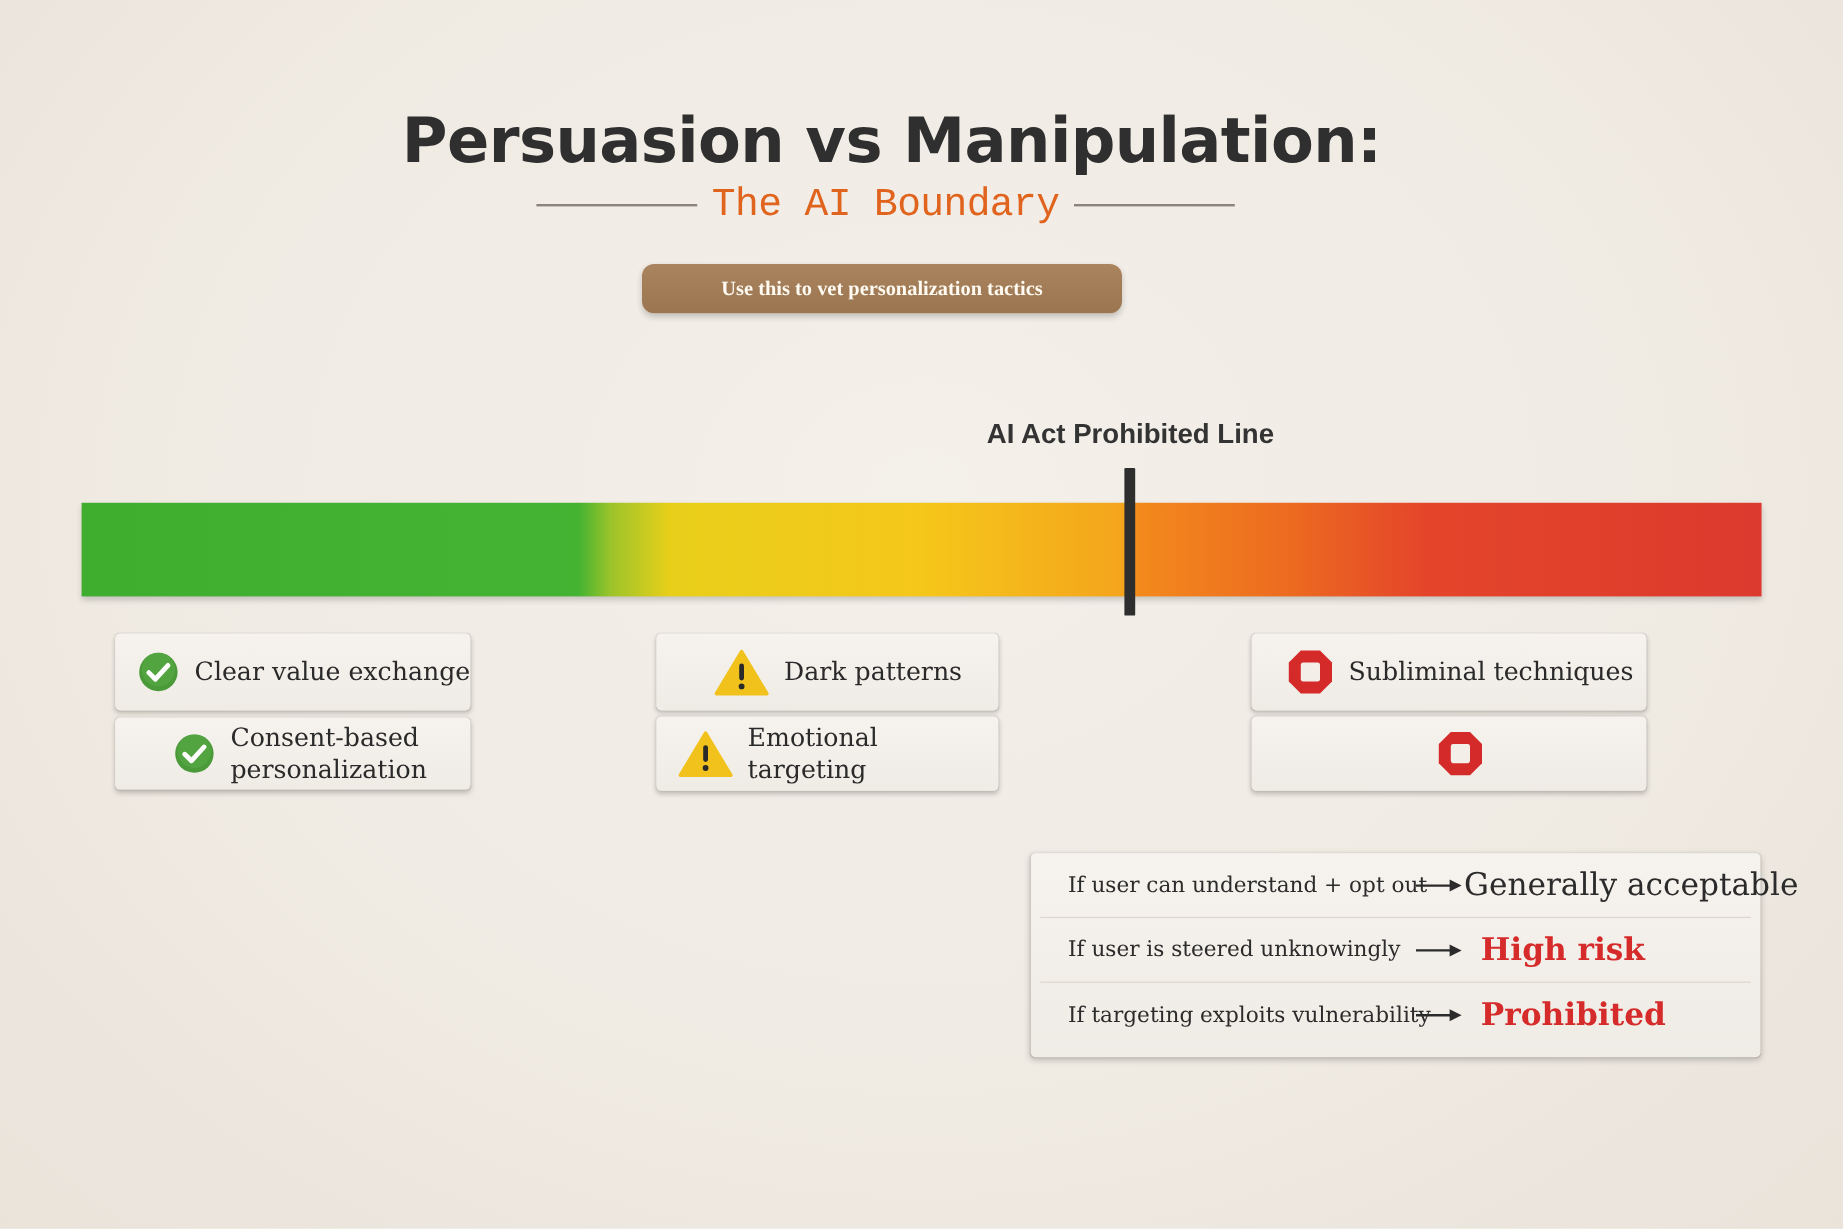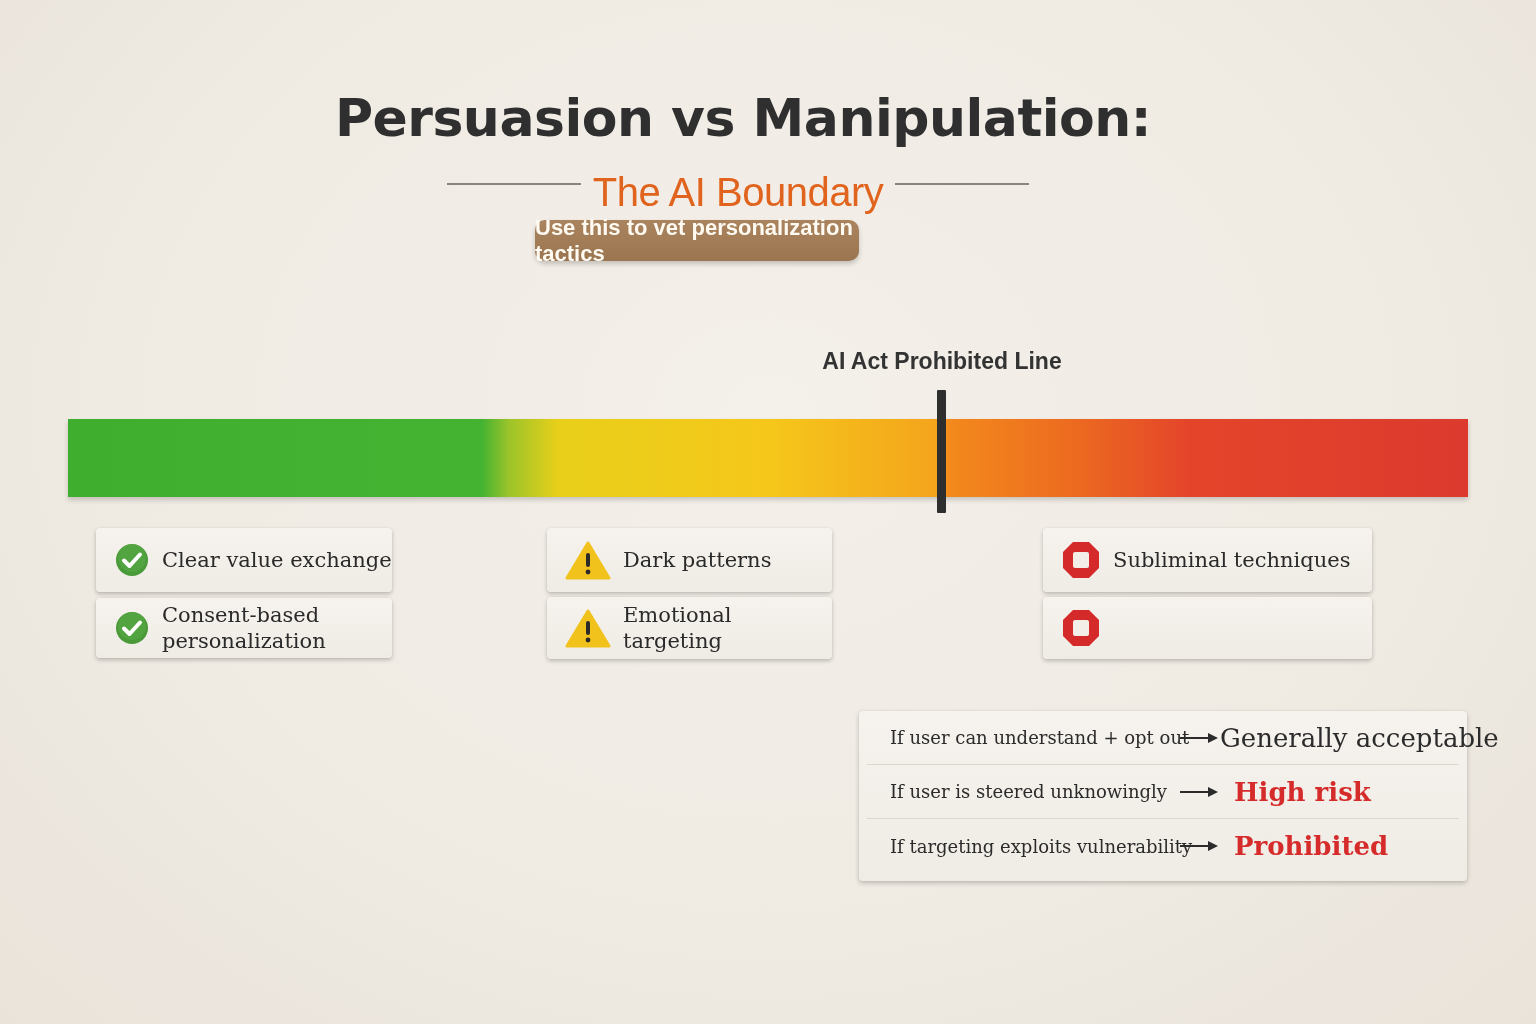--- a/index.html
+++ b/index.html
@@ -15,50 +15,50 @@
     left: 0; width: 1486px; top: 88px; text-align: center;
     font-size: 52px; font-weight: bold; color: #2f2f2f; letter-spacing: -0.5px;
     font-family: "DejaVu Sans", sans-serif;
   }
   .subtitle-row {
     left: 0; width: 1476px; top: 152px;
     display: flex; align-items: center; justify-content: center; gap: 10px;
   }
   .rule { width: 134px; height: 2px; background: #8a847c; }
   .subtitle {
-    font-size: 40px; color: #e0641e; font-family: Liberation Sans, sans-serif;
-    letter-spacing: -0.5px; padding: 0 2px; margin-top: 18px;
+    font-size: 33px; color: #e0641e; font-family: Liberation Mono, monospace;
+    letter-spacing: -0.5px; padding: 0 2px;
   }
   .pill {
-    left: 535px; top: 220px; width: 324px; height: 41px; border-radius: 10px;
+    left: 535px; top: 220px; width: 400px; height: 41px; border-radius: 10px;
     background: linear-gradient(#a9845e, #9a7550);
     box-shadow: 0 3px 5px rgba(0,0,0,0.2);
-    color: #fffaf2; font-size: 22px; font-weight: bold;
-    display: flex; align-items: center; justify-content: center;
+    color: #fffaf2; font-size: 17px; font-weight: bold;
+    display: flex; align-items: center; justify-content: center; font-family: Liberation Serif, serif;
   }
   .line-label {
     left: 780px; width: 324px; top: 348px; text-align: center;
     font-size: 23px; font-weight: bold; color: #333;
   }
   .bar {
     left: 68px; top: 419px; width: 1400px; height: 78px;
     background: linear-gradient(90deg,
       #3fae2f 0%, #45b332 29.6%, #9cc42a 31.5%, #e8cf1a 35%, #f5c71a 50%,
       #f4a41c 62%, #f3891c 63%, #ec6a20 72%, #e4452a 80%, #dc3a2e 100%);
     box-shadow: 0 3px 5px rgba(0,0,0,0.18);
   }
   .marker {
     left: 937px; top: 390px; width: 9px; height: 123px; background: #2e2e2e; border-radius: 1px;
   }
   .card {
     background: linear-gradient(#f6f3ee, #efebe5);
     border-radius: 4px;
     box-shadow: 0 2px 4px rgba(0,0,0,0.22), 0 0 1px rgba(0,0,0,0.15);
     display: flex; align-items: center; padding-left: 18px; gap: 12px;
-    font-family: "DejaVu Serif", serif; font-size: 21px; color: #2a2a2a;
+    font-family: "DejaVu Serif", serif; font-size: 21px; color: #2a2a2a; justify-content: center;
   }
   .card .txt { line-height: 26px; }
   .ic { flex: 0 0 auto; width: 36px; height: 36px; display: flex; align-items: center; justify-content: center; }
   .table-card {
     left: 859px; top: 711px; width: 608px; height: 170px;
     background: linear-gradient(#f6f3ee, #efebe5); border-radius: 4px;
     box-shadow: 0 2px 5px rgba(0,0,0,0.22), 0 0 1px rgba(0,0,0,0.15);
     padding: 0 8px;
   }
   .rule-row {

